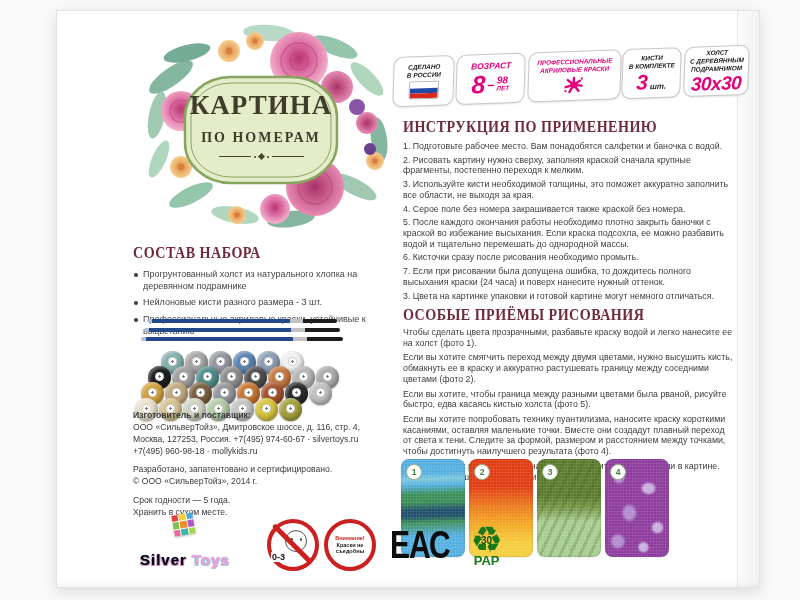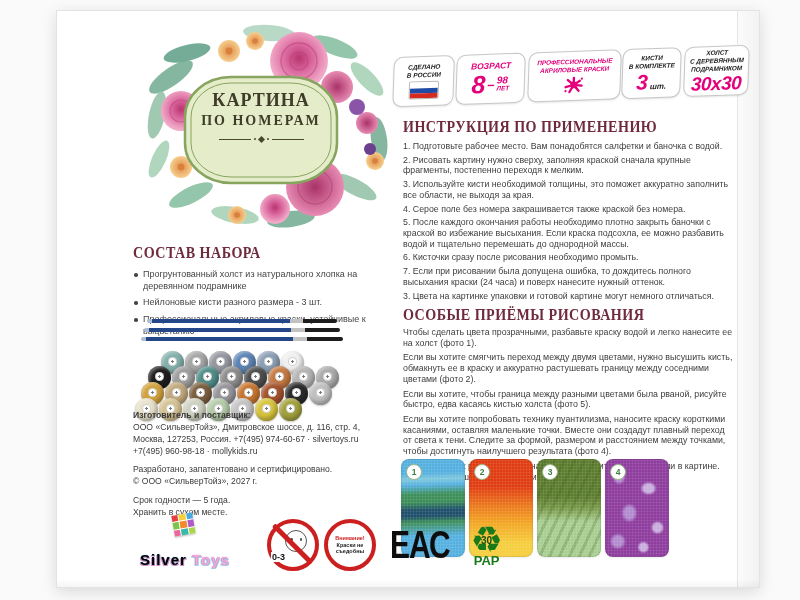--- a/index.html
+++ b/index.html
@@ -17,22 +17,22 @@
   .fold-line{position:absolute;right:21px;top:0;bottom:0;width:1px;background:#e6e6e6;}
   .edge-shade{position:absolute;right:0;top:0;bottom:0;width:21px;
     background:linear-gradient(90deg,rgba(0,0,0,.015),rgba(0,0,0,.05));}
   .bottom-shade{position:absolute;left:0;right:0;bottom:0;height:8px;
     background:linear-gradient(180deg,rgba(0,0,0,0),rgba(0,0,0,.04));}
 
   
   .wreath{position:absolute;left:72px;top:8px;width:262px;height:214px;}
   .wreath svg{position:absolute;inset:0;}
   .wreath-title{position:absolute;left:56px;top:72px;width:152px;text-align:center;color:#3f3c2a;}
-  .wreath-title .t1{font-family:"Liberation Serif",serif;font-weight:700;font-size:18px;letter-spacing:1px;line-height:1.05;}
-  .wreath-title .t2{font-family:"Liberation Serif",serif;font-weight:700;font-size:14px;letter-spacing:2px;margin-top:3px;}
+  .wreath-title .t1{font-family:"Liberation Serif",serif;font-weight:700;font-size:27px;letter-spacing:1px;line-height:1.05;}
+  .wreath-title .t2{font-family:"Liberation Serif",serif;font-weight:700;font-size:14px;letter-spacing:2px;margin-top:11px;}
   .divider{margin-top:8px;display:flex;align-items:center;justify-content:center;gap:3px;}
   .divider .ln{width:32px;height:1px;background:#4a472f;}
   .divider .dt{width:2px;height:2px;border-radius:50%;background:#4a472f;}
   .divider .dm{width:5px;height:5px;background:#4a472f;transform:rotate(45deg);}
 
   
   .badges{position:absolute;left:336px;top:40px;width:356px;display:flex;gap:2px;transform:rotate(-2deg);}
   .badge{background:#fff;border:1px solid #c7c7c7;border-radius:9px;
     box-shadow:0 1px 2px rgba(0,0,0,.10);transform:skewX(-4deg);
     display:flex;flex-direction:column;align-items:center;justify-content:center;
@@ -370,21 +370,21 @@
     <div class="mfr-title">Изготовитель и поставщик:</div>
     <div>
         <div>ООО «СильверТойз», Дмитровское шоссе, д. 116, стр. 4,</div>
         <div>Москва, 127253, Россия. +7(495) 974-60-67 · silvertoys.ru</div>
         <div>+7(495) 960-98-18 · mollykids.ru</div>
       </div>
   </div>
   <div class="mfr2">
 
   <div>Разработано, запатентовано и сертифицировано.</div>
-      <div>© ООО «СильверТойз», 2027 г.</div>
+      <div>© ООО «СильверТойз», 2014 г.</div>
     </div>
   <div class="mfr3">
 
   <div>Срок годности — 5 года.</div>
       <div>Хранить в сухом месте.</div>
     </div>
 
   <div class="logos">
     <div class="brand">
       <div class="cube">

